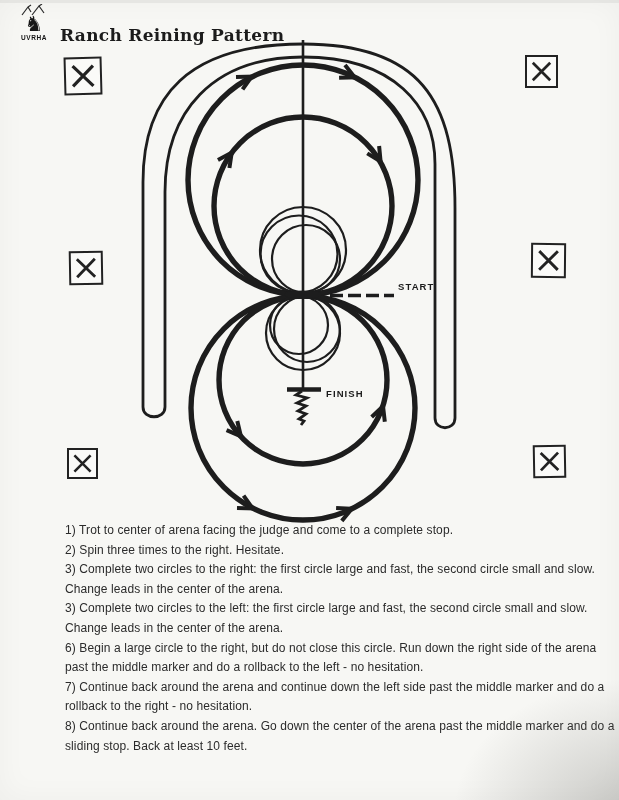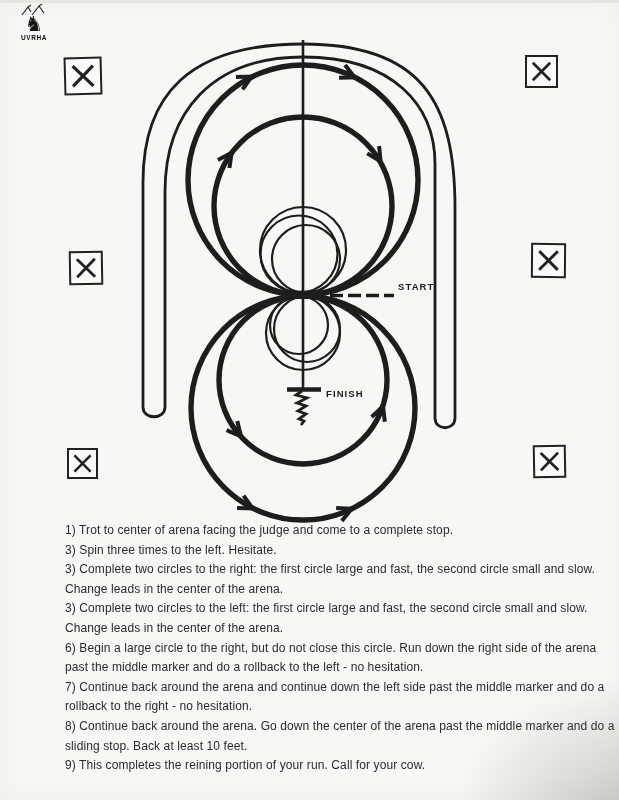--- a/index.html
+++ b/index.html
@@ -56,20 +56,21 @@
 
 <div class="page">
 
   <div class="logo">
     <svg class="peaks" width="26" height="12" viewBox="0 0 26 12">
       <path d="M1,11 L7,3 L10,8 M11,11 L18,2 L23,9 M7,3 L10,1 M18,2 L21,0" fill="none" stroke="#2a2a2a" stroke-width="1.2"></path>
     </svg>
     <div class="horse">♞</div>
     <div class="org">UVRHA</div>
   </div>
+  <h1 class="title">Ranch Reining Pattern</h1>
 
   <svg class="diagram" width="619" height="545" viewBox="0 0 619 545">
     <g fill="none" stroke="#1d1d1d">
 
       <path stroke-width="2.8" d="
         M143,182
         C143,96 188,44 303,44
         C420,44 455,100 455,208
         L455,418
         C455,431 435,431 435,418
@@ -157,24 +158,23 @@
       </svg>
   </div>
   <div class="marker" style="left:533px;top:445px;width:33px;height:33px;transform:rotate(-1deg);">
     <svg viewBox="0 0 30 30">
         <path d="M6,6 L24,24 M24,6 L6,24" stroke="#222" stroke-width="2.8" fill="none"></path>
       </svg>
   </div>
 
   <ol class="instructions">
     <li>1) Trot to center of arena facing the judge and come to a complete stop.</li>
-    <li>3) Spin three times to the left. Hesitate.</li>
+    <li>2) Spin three times to the right. Hesitate.</li>
     <li>3) Complete two circles to the right: the first circle large and fast, the second circle small and slow. Change leads in the center of the arena.</li>
     <li>3) Complete two circles to the left: the first circle large and fast, the second circle small and slow. Change leads in the center of the arena.</li>
     <li>6) Begin a large circle to the right, but do not close this circle. Run down the right side of the arena past the middle marker and do a rollback to the left - no hesitation.</li>
     <li>7) Continue back around the arena and continue down the left side past the middle marker and do a rollback to the right - no hesitation.</li>
     <li>8) Continue back around the arena. Go down the center of the arena past the middle marker and do a sliding stop. Back at least 10 feet.</li>
-    <li>9) This completes the reining portion of your run. Call for your cow.</li>
   </ol>
 
   <div class="top-edge"></div>
   <div class="corner-shadow"></div>
 </div>
 
 </body></html>

